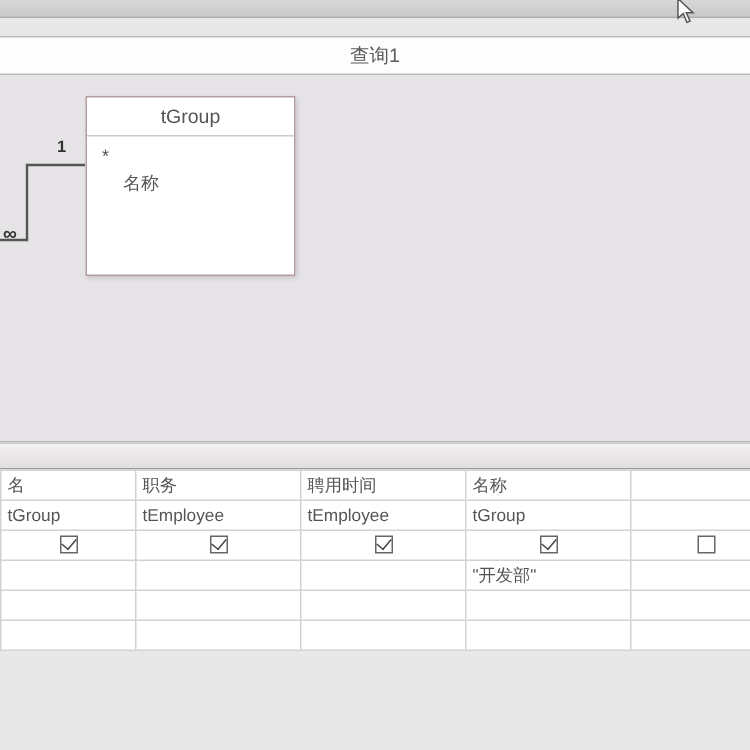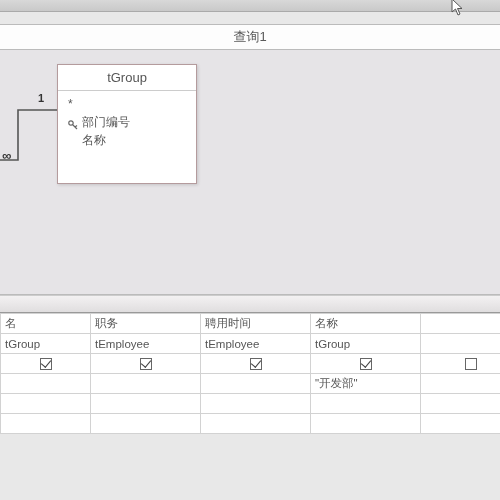--- a/index.html
+++ b/index.html
@@ -140,29 +140,20 @@
     <span class="rel-lbl" style="left:38px; top:2px;">1</span>
     <span class="rel-lbl" style="left:2px; top:58px; font-size:13px;">∞</span>
   </div>
   <div class="tablebox">
     <div class="hdr">tGroup</div>
     <div class="flds">
       <div class="fld">
         <span>*</span>
       </div>
       <div class="fld">
-        <span class="keyicon">
-          <svg viewBox="0 0 10 10">
-              <circle cx="3" cy="3" r="2.2" fill="none" stroke="#666" stroke-width="1.2"></circle>
-              <path d="M4.5 4.5 L9 9 M7 7 L9 5.5" stroke="#666" stroke-width="1.2" fill="none"></path>
-            </svg>
-        </span>
-        <span>部门编号</span>
-      </div>
-      <div class="fld">
         <span style="width:10px;display:inline-block"></span>
         <span>名称</span>
       </div>
     </div>
   </div>
 </div>
 
 <div class="gridsep"></div>
 
 <div class="qgrid">

